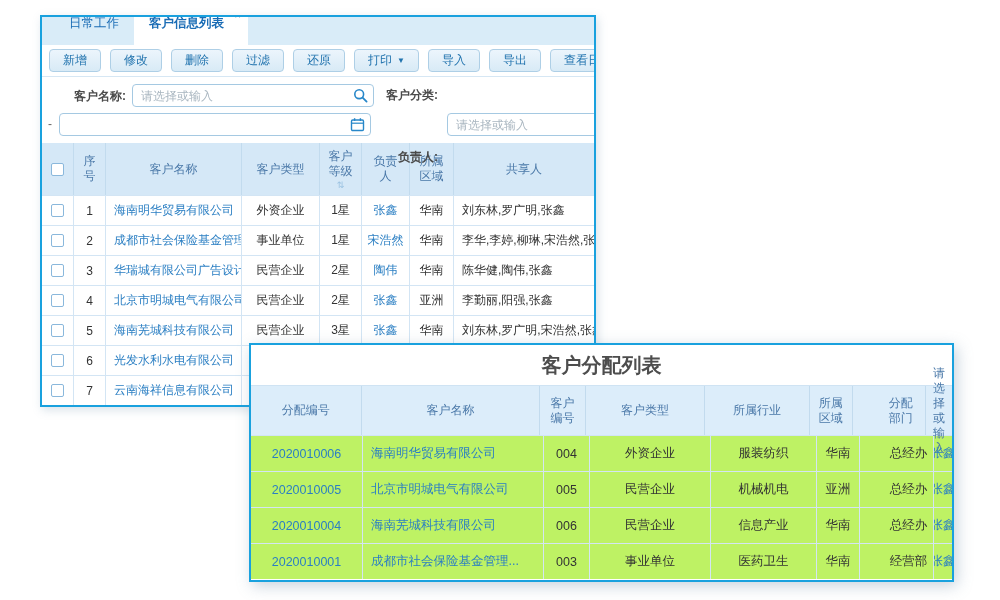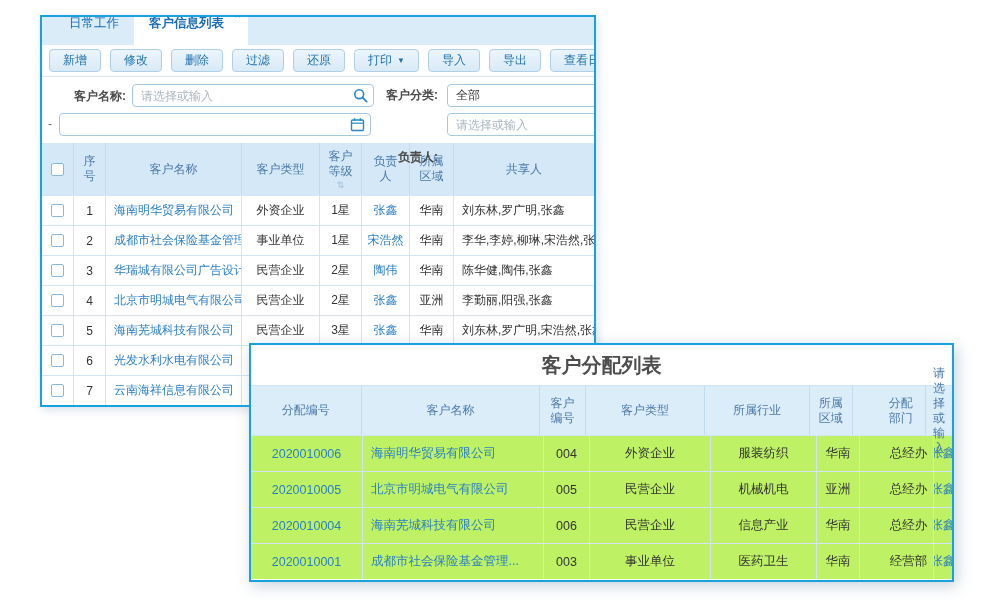--- a/index.html
+++ b/index.html
@@ -97,23 +97,20 @@
     <div class="search-area">
       <div class="flabel" style="left:14px; top:8px; width:70px;">客户名称:</div>
       <div class="fwrap" style="left:90px; top:7px; width:242px;">
         <input type="text" placeholder="请选择或输入" style="">
         <svg class="ficon" viewBox="0 0 15 15">
           <circle cx="6.2" cy="6.2" r="4.4" fill="none" stroke="#2787c9" stroke-width="1.6"></circle>
           <line x1="9.6" y1="9.6" x2="13.6" y2="13.6" stroke="#2787c9" stroke-width="1.8" stroke-linecap="round"></line>
         </svg>
       </div>
       <div class="flabel" style="left:320px; top:7px; width:76px;">客户分类:</div>
-      <div class="fwrap" style="left:405px; top:7px; width:170px;">
-        <input type="text" value="全部" style="">
-      </div>
 
       <div class="dash">-</div>
       <div class="fwrap" style="left:17px; top:36px; width:312px;">
         <input type="text" style="">
         <svg class="ficon" viewBox="0 0 15 15">
           <rect x="1.5" y="3" width="12" height="10.5" rx="1.2" fill="none" stroke="#2787c9" stroke-width="1.4"></rect>
           <line x1="1.5" y1="6.2" x2="13.5" y2="6.2" stroke="#2787c9" stroke-width="1.2"></line>
           <line x1="4.6" y1="1.2" x2="4.6" y2="4" stroke="#2787c9" stroke-width="1.4"></line>
           <line x1="10.4" y1="1.2" x2="10.4" y2="4" stroke="#2787c9" stroke-width="1.4"></line>
         </svg>

